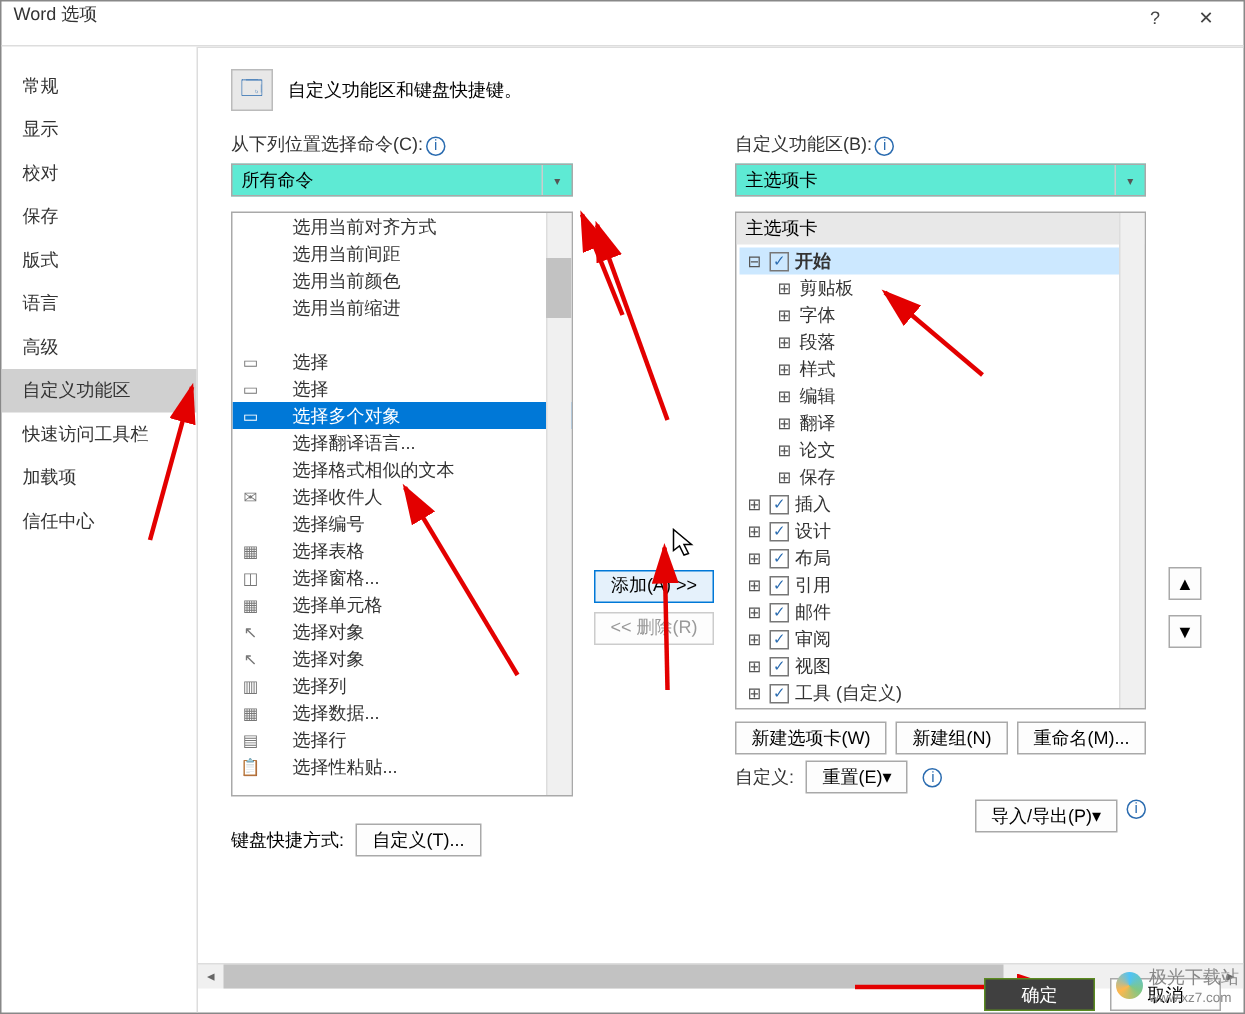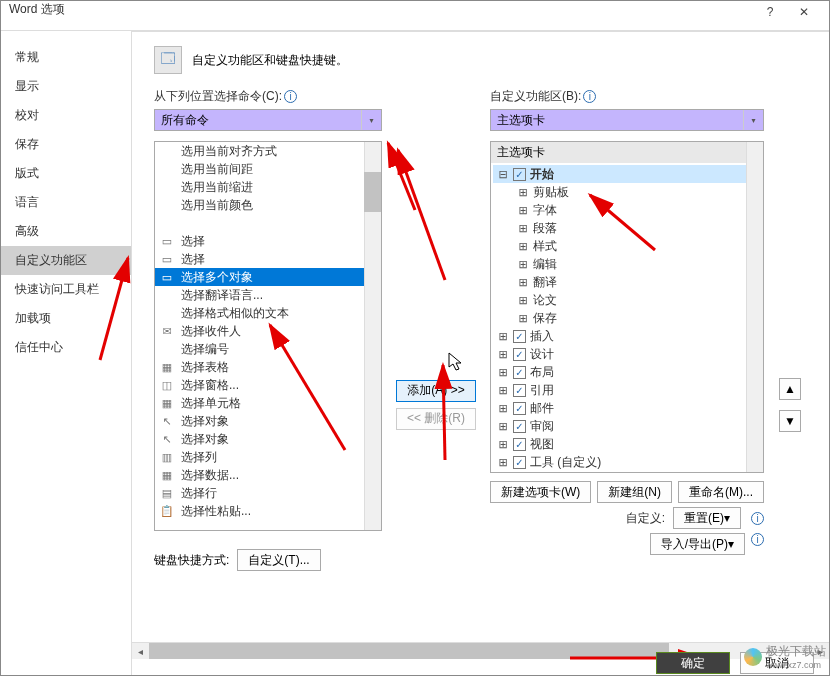--- a/index.html
+++ b/index.html
@@ -13,26 +13,26 @@
 .sidebar .item{padding:6px 14px;cursor:pointer;color:#333}
 .sidebar .item.sel{background:#d0d0d0}
 .main{flex:1;display:flex;flex-direction:column;overflow:hidden;border-top:1px solid #ddd}
 .scrollwrap{flex:1;overflow:hidden;position:relative;padding:14px 22px 6px 22px}
 .sec-title{display:flex;align-items:center;gap:10px;margin-bottom:14px}
 .sec-title .icn{width:28px;height:28px;background:#e8e8e8;border:1px solid #bbb;display:flex;align-items:center;justify-content:center;color:#2b6cb0;font-size:14px}
 .cols{display:flex;gap:14px}
 .col{flex:1}
 .col-label{margin-bottom:4px;color:#333}
 .help{display:inline-block;width:13px;height:13px;border:1px solid #2b6cb0;color:#2b6cb0;border-radius:50%;text-align:center;line-height:11px;font-size:10px;margin-left:2px}
-.dd{height:22px;border:1px solid #a9a9a9;background:#c4b5fd;display:flex;align-items:center;padding:0 6px;position:relative;cursor:pointer}
+.dd{height:22px;border:1px solid #a9a9a9;background:#5eead4;display:flex;align-items:center;padding:0 6px;position:relative;cursor:pointer}
 .dd .arrow{position:absolute;right:0;top:0;width:20px;height:100%;border-left:1px solid #ccc;display:flex;align-items:center;justify-content:center;font-size:8px;color:#555}
 .listbox{margin-top:10px;border:1px solid #a9a9a9;height:390px;overflow:hidden;position:relative}
 .listbox .scroll{position:absolute;right:0;top:0;width:17px;height:100%;background:#f0f0f0;border-left:1px solid #ddd}
 .listbox .thumb{position:absolute;right:0;top:30px;width:17px;height:40px;background:#c2c2c2}
-.li{display:flex;align-items:center;height:18px;padding:0 4px;gap:6px}
+.li{display:flex;align-items:center;height:18px;padding:0 4px;gap:20px}
 .li .ic{width:16px;height:16px;display:flex;align-items:center;justify-content:center;font-size:11px;color:#777}
 .li .tx{flex:1;color:#333;white-space:nowrap}
 .li .sub{width:10px;text-align:center;color:#555}
 .li.sel{background:#0078d7}
 .li.sel .tx,.li.sel .ic,.li.sel .sub{color:#fff}
 .tree{margin-top:10px;border:1px solid #a9a9a9;height:332px;padding:2px;overflow:hidden;position:relative}
 .tree .scroll{position:absolute;right:0;top:0;width:17px;height:100%;background:#f0f0f0;border-left:1px solid #ddd}
 .tree-hdr{background:#e8e8e8;padding:2px 6px;margin:-2px -2px 2px -2px}
 .tn{display:flex;align-items:center;height:18px;gap:4px}
 .tn .exp{width:12px;text-align:center;color:#555;font-size:11px;cursor:pointer}
@@ -42,21 +42,21 @@
 .tn.d2{padding-left:24px}
 .tn.sel{background:#cce8ff}
 .tn.bold .lbl{font-weight:bold}
 .midcol{width:80px;display:flex;flex-direction:column;align-items:center;justify-content:center;gap:6px;padding-top:150px}
 .btn{min-width:74px;height:22px;border:1px solid #a9a9a9;background:#fdfdfd;padding:0 10px;display:inline-flex;align-items:center;justify-content:center;cursor:pointer;white-space:nowrap}
 .btn.sm{min-width:66px}
 .btn.hover{background:#e5f1fb;border-color:#0078d7}
 .btn:disabled,.btn.dis{color:#999;border-color:#ccc}
 .btn-row{display:flex;gap:6px;margin-top:8px}
 .kb-row{margin-top:18px;display:flex;align-items:center;gap:8px}
-.cust-row{margin-top:4px;display:flex;align-items:center;gap:8px;justify-content:flex-end}
+.cust-row{margin-top:4px;display:flex;align-items:center;gap:8px;}
 .cust-row .lbl{color:#333}
 .ie-row{margin-top:4px;display:flex;justify-content:flex-end}
 .reorder{width:24px;display:flex;flex-direction:column;gap:10px;align-items:center;justify-content:center;padding-top:150px}
 .reorder .ab{width:22px;height:22px;border:1px solid #a9a9a9;background:#fdfdfd;display:flex;align-items:center;justify-content:center;cursor:pointer}
 .hscroll{height:17px;background:#f0f0f0;border-top:1px solid #ddd;display:flex;align-items:center;margin:0 0 0 0}
 .hscroll .hbtn{width:17px;height:17px;display:flex;align-items:center;justify-content:center;color:#666;font-size:10px}
 .hscroll .htrack{flex:1;height:100%;position:relative}
 .hscroll .hthumb{position:absolute;left:0;top:0;height:100%;width:520px;background:#c2c2c2}
 .bottom{height:16px}
 .footer-btns{position:absolute;right:16px;bottom:2px;display:flex;gap:10px}
@@ -113,26 +113,26 @@
                   <span class="tx">选用当前对齐方式</span>
                   <span class="sub"></span>
                 </div>
                 <div class="li">
                   <span class="ic"></span>
                   <span class="tx">选用当前间距</span>
                   <span class="sub"></span>
                 </div>
                 <div class="li">
                   <span class="ic"></span>
+                  <span class="tx">选用当前颜色</span>
+                  <span class="sub"></span>
+                </div>
+                <div class="li">
+                  <span class="ic"></span>
                   <span class="tx">选用当前缩进</span>
-                  <span class="sub"></span>
-                </div>
-                <div class="li">
-                  <span class="ic"></span>
-                  <span class="tx">选用当前颜色</span>
                   <span class="sub"></span>
                 </div>
                 <div class="li">
                   <span class="ic"></span>
                   <span class="sub"></span>
                 </div>
                 <div class="li">
                   <span class="ic">▭</span>
                   <span class="tx">选择</span>
                   <span class="sub">▸</span>

